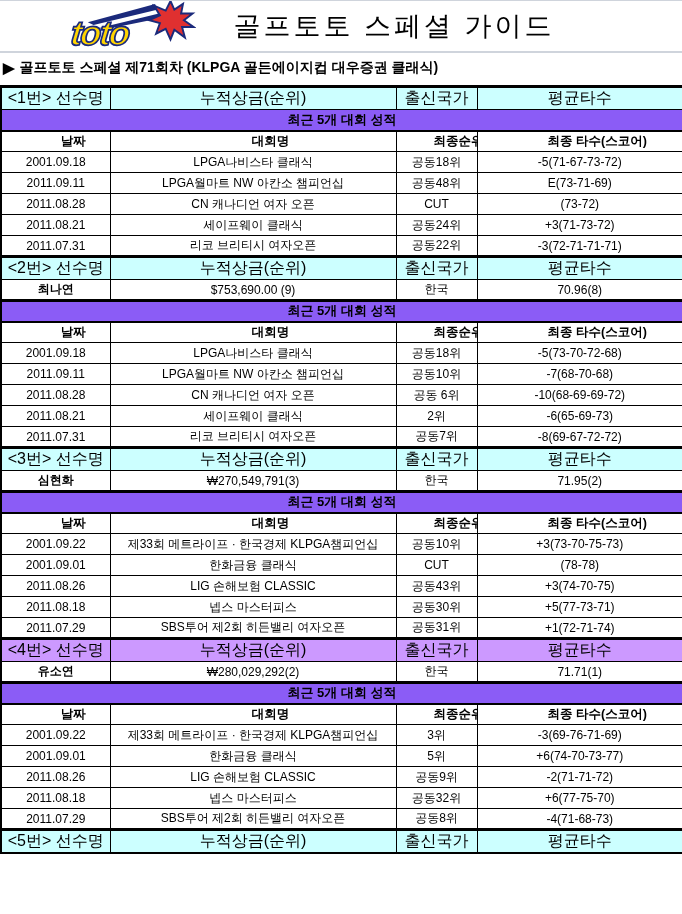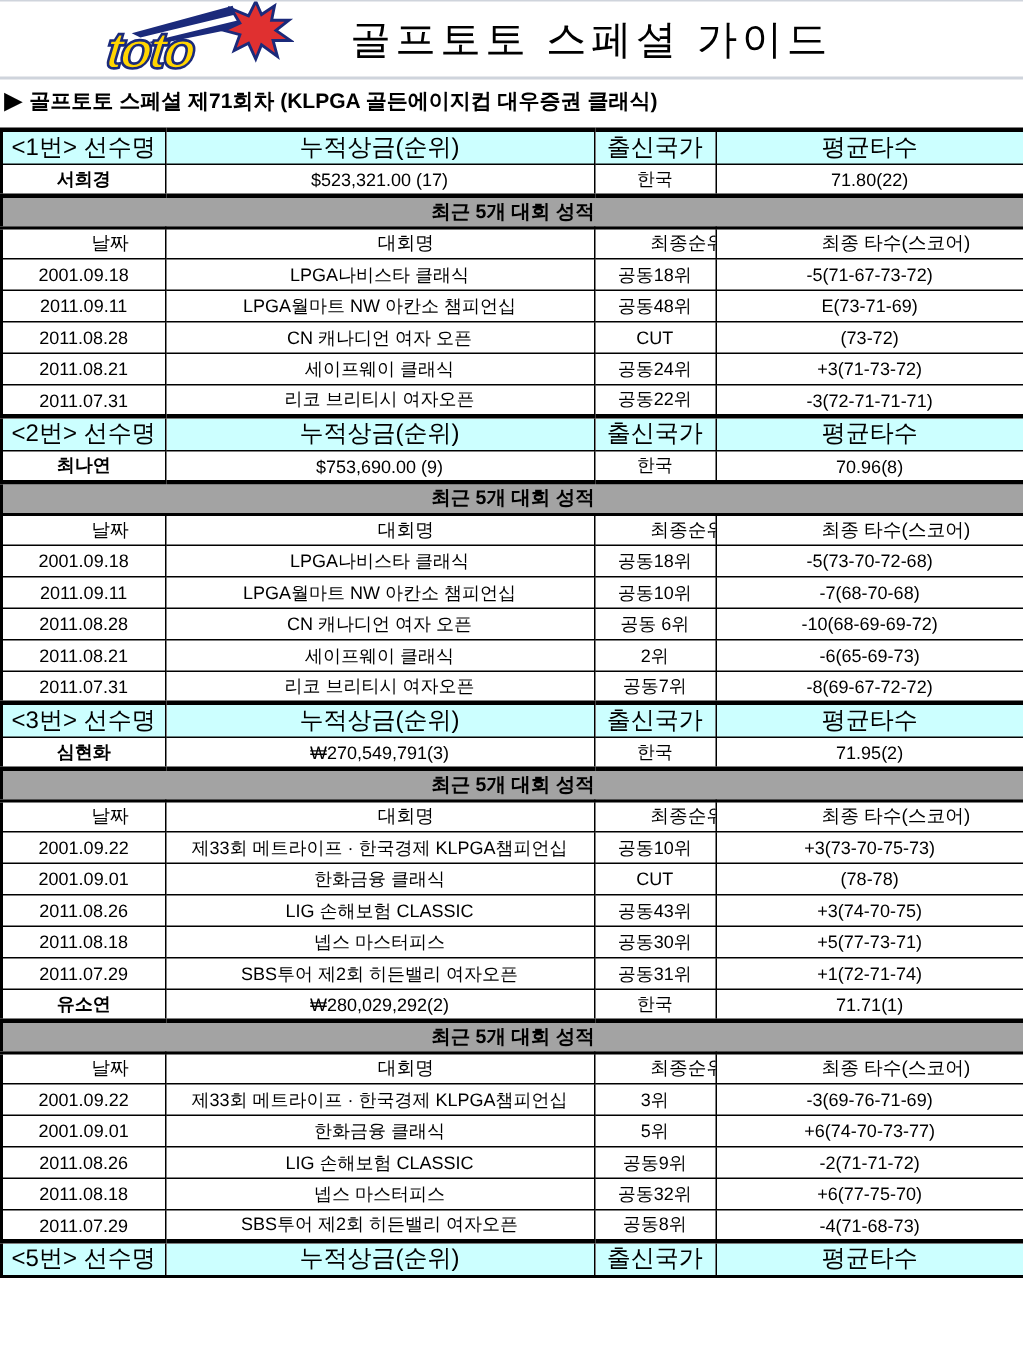--- a/index.html
+++ b/index.html
@@ -60,26 +60,26 @@
     white-space: nowrap;
   }
   tr.player-header-row td {
     font-weight: normal;
     border-top: 3px solid #000;
     font-size: 16px;
   }
   tr.player-data-row td { border-bottom: 3px solid #000; }
   tr.player-data-row td.player-name-cell { font-weight: bold; }
   tr.band-row td {
-    background: #a3a3a3;
+    background: #8b5cf6;
     font-weight: bold;
     font-size: 13px;
     border-bottom: 2px solid #000;
   }
-  tr.results-header-row td { font-weight: normal; font-size: 12.5px; padding-left: 37px; }
+  tr.results-header-row td { font-weight: bold; font-size: 12.5px; padding-left: 37px; }
 </style>
 </head>
 <body>
 
 <div class="top-header">
   <div class="logo-wrap">
     <svg viewBox="0 0 130 52" width="126" height="50">
       <polygon points="18,22 88,3 90,9 24,25" fill="#1b2a7b"></polygon>
       <polygon points="30,28 92,13 93,18 34,30" fill="#1b2a7b"></polygon>
       <polygon points="104,0 108,9 117,3 115,13 127,13 118,20 128,27 116,27 119,38 108,30 104,40 99,29 89,34 93,23 82,20 93,15 87,5 99,10" fill="#e03030" stroke="#1b2a7b" stroke-width="2"></polygon>
@@ -101,26 +101,20 @@
       <col style="width:81px">
       <col style="width:206px">
   </colgroup>
 <tbody>
   <tr class="player-header-row">
     <td class="accent-cell" style="background: rgb(204, 255, 255);">&lt;1번&gt; 선수명</td>
     <td class="accent-cell" style="background: rgb(204, 255, 255);">누적상금(순위)</td>
     <td class="accent-cell" style="background: rgb(204, 255, 255);">출신국가</td>
     <td class="accent-cell" style="background: rgb(204, 255, 255);">평균타수</td>
   </tr>
-  <tr class="player-data-row">
-    <td class="player-name-cell">서희경</td>
-    <td>$523,321.00 (17)</td>
-    <td>한국</td>
-    <td>71.80(22)</td>
-  </tr>
   <tr class="band-row">
     <td colspan="4">최근 5개 대회 성적</td>
   </tr>
   <tr class="results-header-row">
     <td>날짜</td>
     <td>대회명</td>
     <td>최종순위</td>
     <td>최종 타수(스코어)</td>
   </tr>
   <tr class="result-row">
@@ -254,20 +248,26 @@
     <td>+5(77-73-71)</td>
   </tr>
   <tr class="result-row">
     <td>2011.07.29</td>
     <td>SBS투어 제2회 히든밸리 여자오픈</td>
     <td>공동31위</td>
     <td>+1(72-71-74)</td>
   </tr>
 </tbody>
     <tbody>
+  <tr class="player-header-row">
+    <td class="accent-cell" style="background: rgb(204, 153, 255);">&lt;4번&gt; 선수명</td>
+    <td class="accent-cell" style="background: rgb(204, 153, 255);">누적상금(순위)</td>
+    <td class="accent-cell" style="background: rgb(204, 153, 255);">출신국가</td>
+    <td class="accent-cell" style="background: rgb(204, 153, 255);">평균타수</td>
+  </tr>
   <tr class="player-data-row">
     <td class="player-name-cell">유소연</td>
     <td>₩280,029,292(2)</td>
     <td>한국</td>
     <td>71.71(1)</td>
   </tr>
   <tr class="band-row">
     <td colspan="4">최근 5개 대회 성적</td>
   </tr>
   <tr class="results-header-row">

